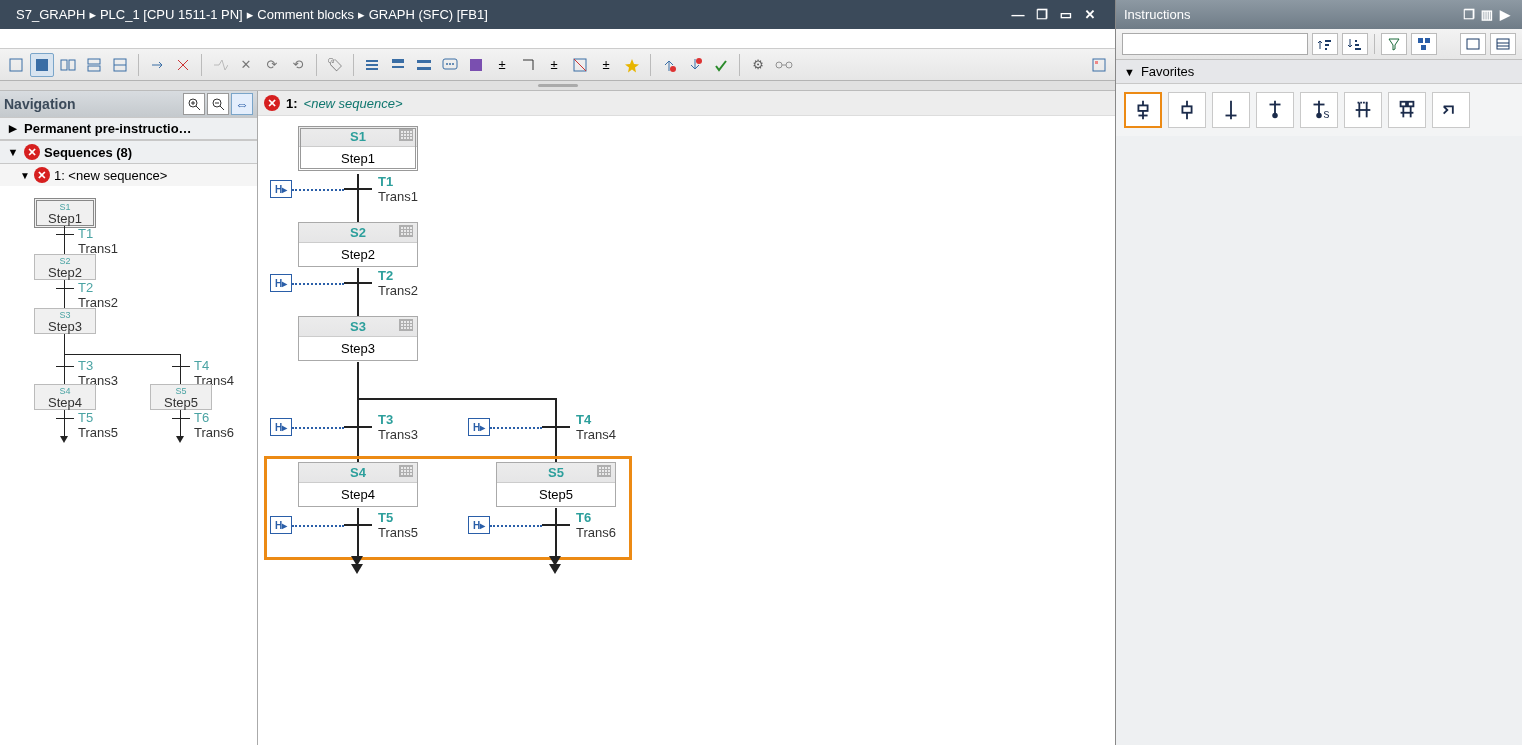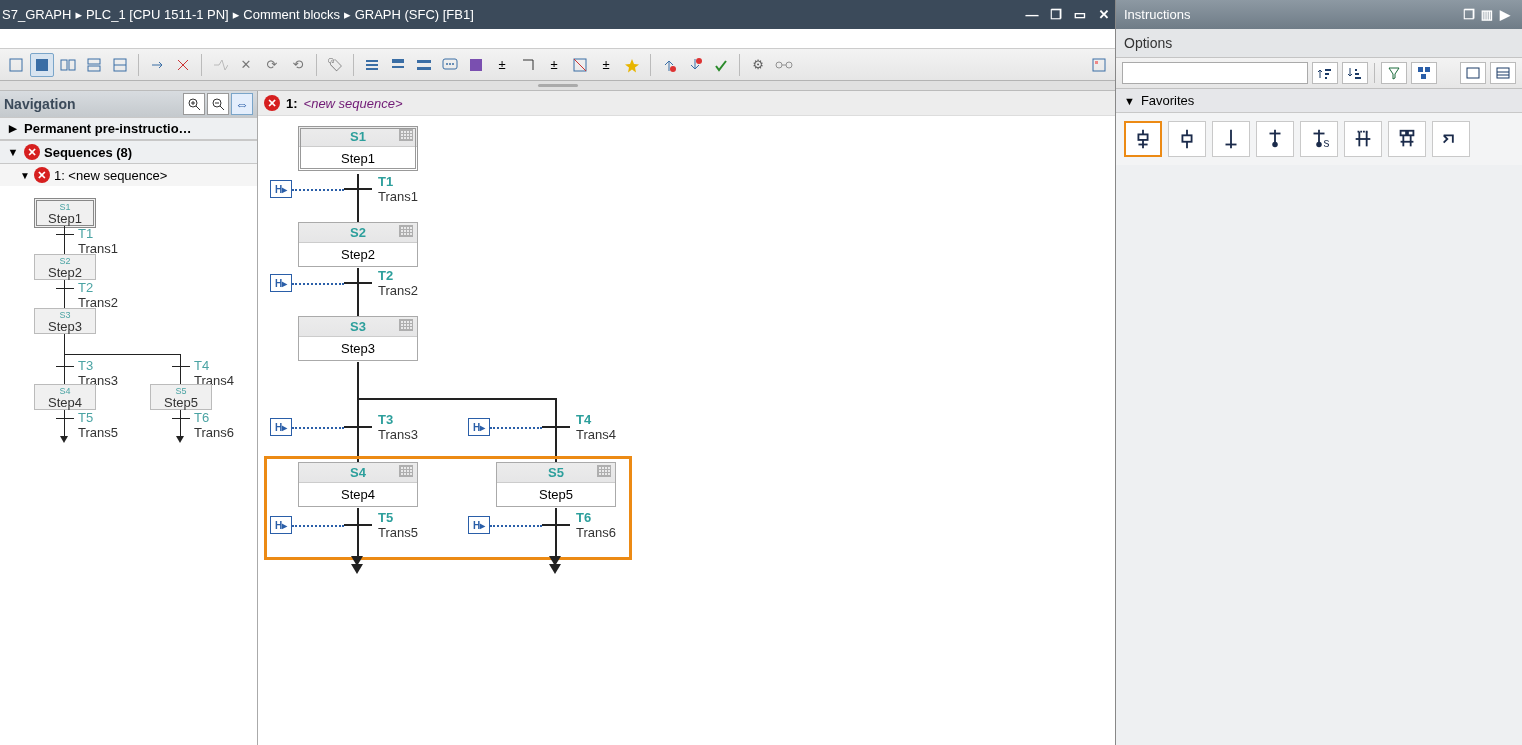--- a/index.html
+++ b/index.html
@@ -1,20 +1,20 @@
 <!DOCTYPE html>
 <html><head>
 <meta charset="utf-8">
 <style>
 * { margin: 0; padding: 0; box-sizing: border-box; font-family: "Segoe UI", Tahoma, sans-serif; font-size: 13px; }
 body { background: #fff; width: 1522px; height: 745px; display: flex; overflow: hidden; }
 
 
 .main-editor { width: 1116px; display: flex; flex-direction: column; border-right: 1px solid #888; }
-.title-bar { background: #3b4a5a; color: #fff; height: 29px; display: flex; align-items: center; padding: 0 2px; font-size: 14px; }
+.title-bar { background: #3b4a5a; color: #fff; height: 29px; display: flex; align-items: center; padding: 0 16px; font-size: 14px; }
 .title-bar .crumb { white-space: pre; }
 .title-bar .arrow { padding: 0 4px; }
 .title-spacer { flex:1; }
 .win-icons-tb { display:flex; gap:6px; align-items:center; }
 .win-icon { width:18px; height:18px; display:flex; align-items:center; justify-content:center; color:#fff; font-weight:bold; cursor:pointer;}
 .white-bar { height: 20px; background:#fff; border-bottom:1px solid #ccc;}
 .toolbar { background: linear-gradient(#f3f3f3,#e6e6e6); border-bottom:1px solid #b3b3b3; height:32px; display:flex; align-items:center; padding:0 4px; gap:2px;}
 .tb-btn { width:24px; height:24px; display:flex; align-items:center; justify-content:center; border:1px solid transparent; border-radius:2px; cursor:pointer;}
 .tb-btn.active { background:#d8e4f0; border-color:#7aa5c9; }
 .tb-sep { width:1px; height:22px; background:#bbb; margin:0 4px;}
@@ -47,21 +47,21 @@
 .mini-hline{ position:absolute; background:#222; height:1px;}
 .mini-vline{ position:absolute; background:#222; width:1px;}
 .mini-hbar{ position:absolute; background:#222; height:1px; }
 .mini-arrow{ position:absolute; width:0;height:0;border-left:4px solid transparent;border-right:4px solid transparent;border-top:7px solid #222;}
 .mini-initial{ border:3px double #888 !important; }
 
 
 .seq-area { flex:1; background:#fff; display:flex; flex-direction:column;}
 .seq-head { display:flex; align-items:center; gap:6px; padding:4px 6px; border-bottom:1px solid #ddd; background:#ededed;}
 .seq-head .seqnum{ font-weight:bold;}
-.seq-head .seqname{ color:#701a75; font-style:italic;}
+.seq-head .seqname{ color:#0f766e; font-style:italic;}
 .seq-comment{ color:#888; padding:4px 14px 8px;}
 .canvas { flex:1; position:relative; overflow:auto; background:#fff;}
 
 .step-box { position:absolute; width:120px; border:1px solid #aaa; background:linear-gradient(#ececec,#dedee0);}
 .step-box.initial{ outline:3px double #999; outline-offset:-3px;}
 .step-box .step-head{ text-align:center; color:#2d9f9c; font-weight:bold; padding:2px 0; position:relative;}
 .step-box .step-head .grid-ico{ position:absolute; right:4px; top:2px; width:14px; height:12px; border:1px solid #888; background:repeating-linear-gradient(90deg,#888,#888 1px,transparent 1px,transparent 3px),repeating-linear-gradient(0deg,#888,#888 1px,transparent 1px,transparent 3px); opacity:0.6;}
 .step-box .step-name{ text-align:center; background:#fff; border-top:1px solid #ccc; padding:4px 0;}
 
 .trans-lbl { position:absolute; font-size:13px;}
@@ -441,21 +441,20 @@
 </div>
 
 <div class="instr-panel">
   <div class="instr-titlebar">
     <span>Instructions</span>
     <div class="spacer"></div>
     <div class="win-icon">❐</div>
     <div class="win-icon">▥</div>
     <div class="win-icon">▶</div>
   </div>
-  <div class="instr-options">Options</div>
   <div class="instr-search-row">
     <input type="text" placeholder="" style="">
     <div class="instr-ibtn">
         <svg width="16" height="14">
           <path d="M3 12V4m0 0l-2 2m2-2l2 2" stroke="#1b3a66" fill="none"></path>
           <rect x="8" y="3" width="6" height="2" fill="#1b3a66"></rect>
           <rect x="8" y="7" width="4" height="2" fill="#1b3a66"></rect>
           <rect x="8" y="11" width="2" height="2" fill="#1b3a66"></rect>
         </svg>
       </div>

